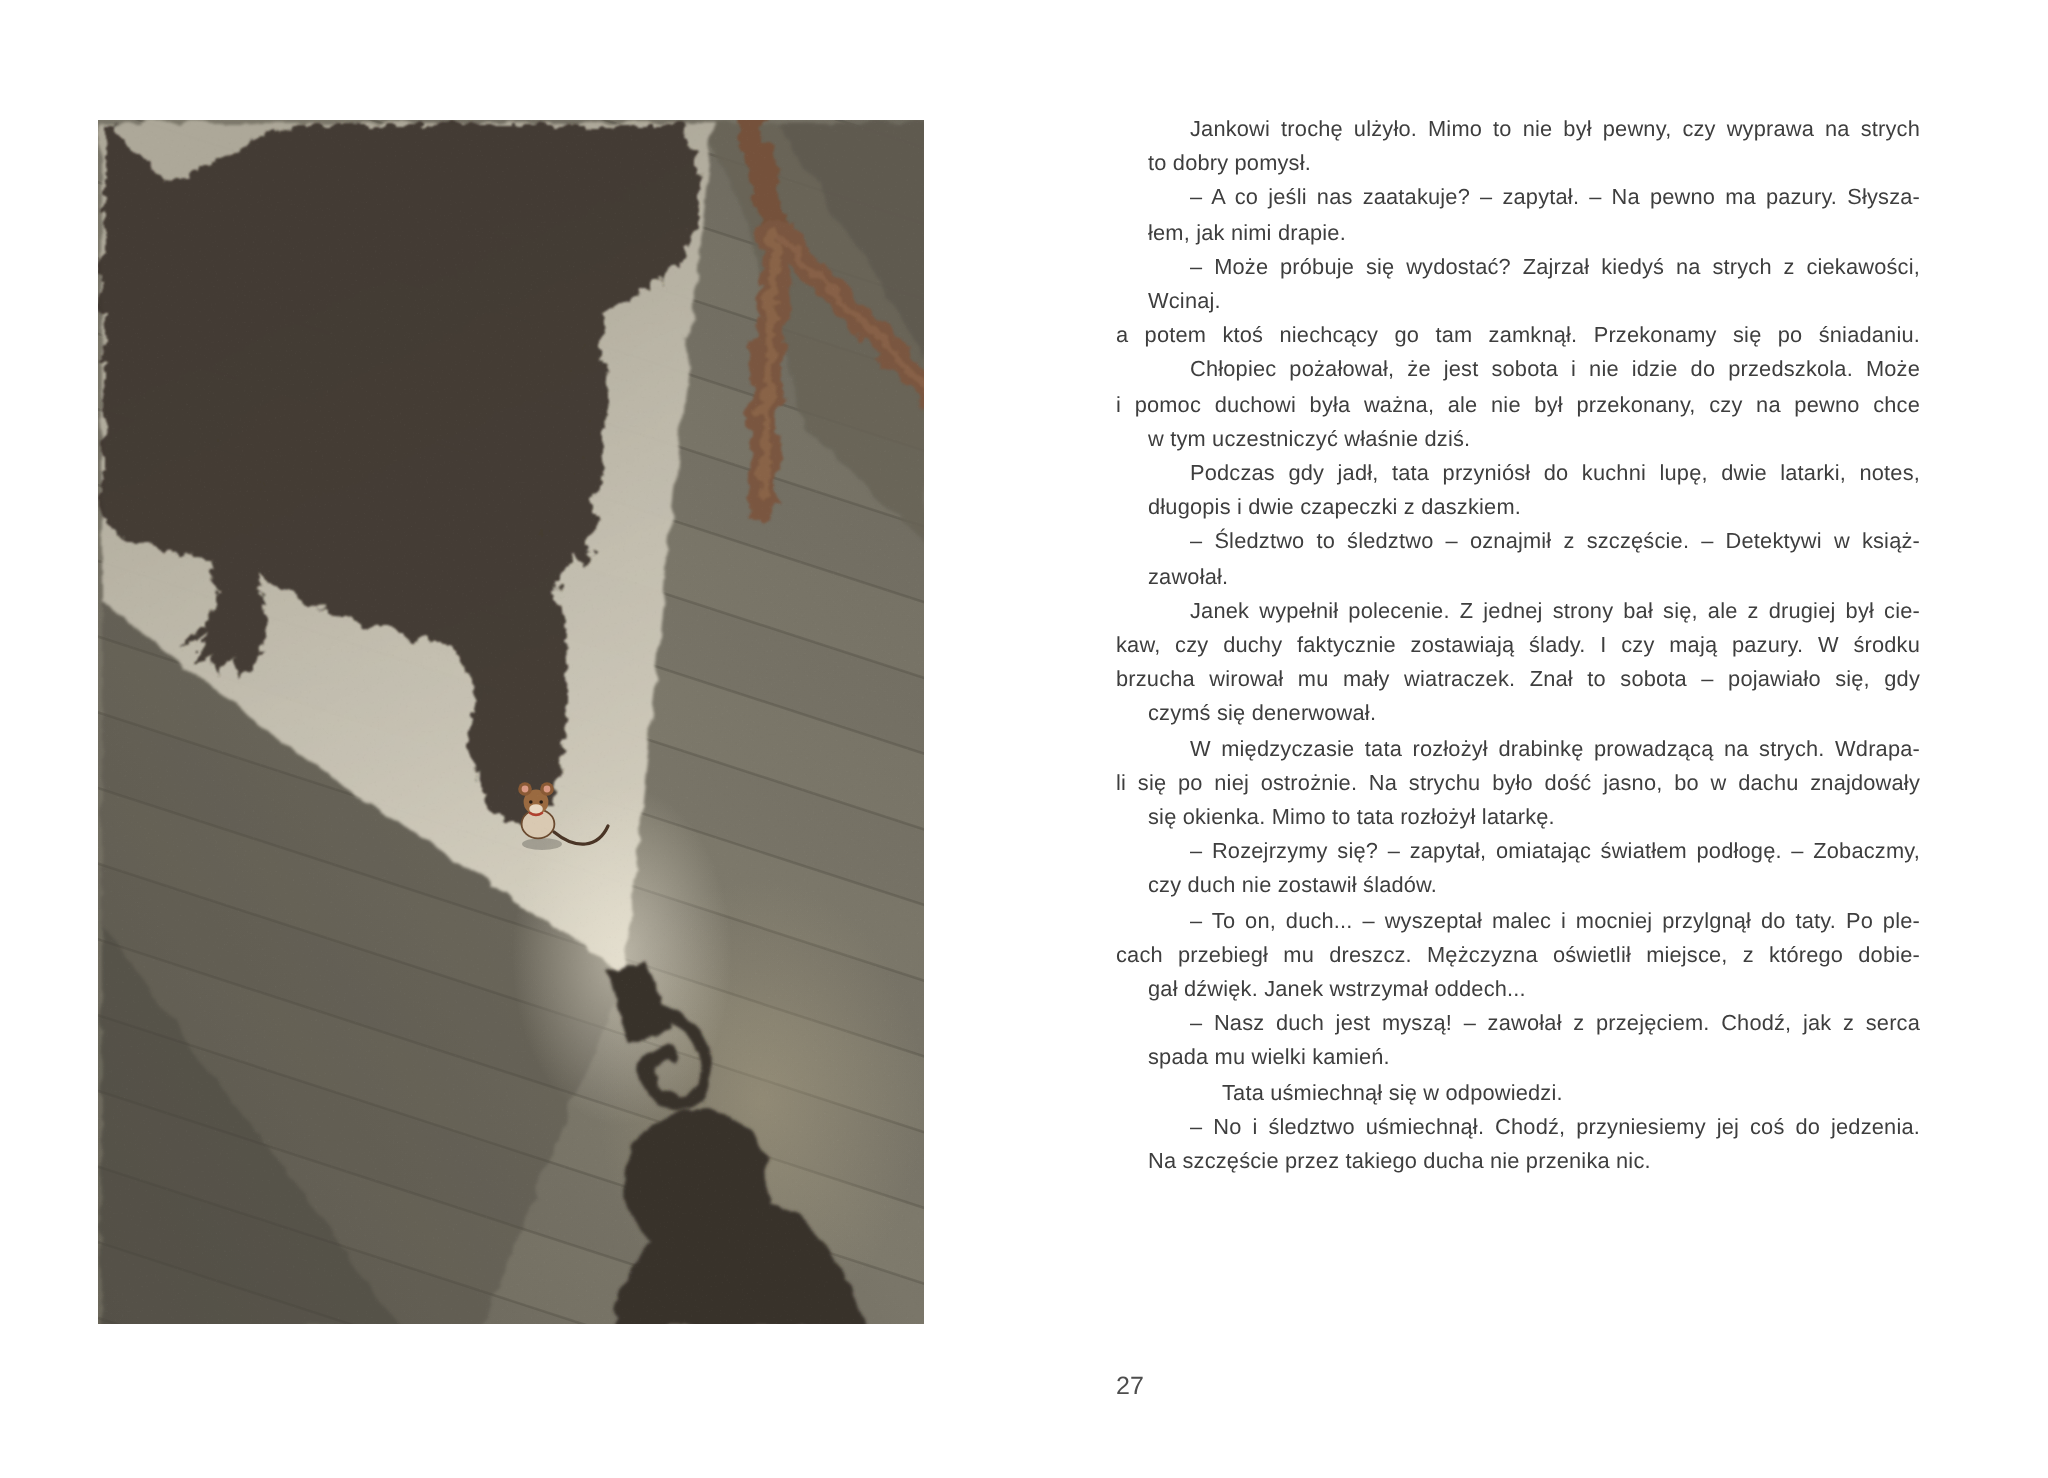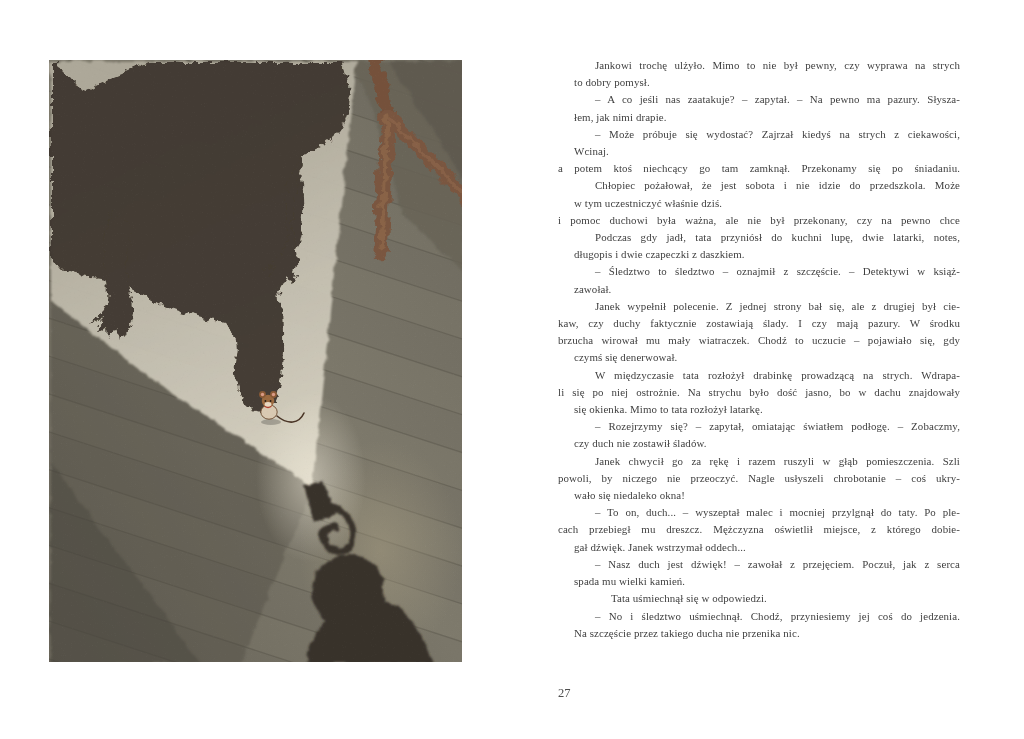--- a/index.html
+++ b/index.html
@@ -3,21 +3,21 @@
 <meta charset="utf-8">
 <style>
   :root{
     --paper:#ffffff;
     --text:#3e3e3e;
   }
   html,body{margin:0;padding:0;background:#e8e8e8;}
   #page{
     position:relative;width:1024px;height:739px;background:var(--paper);
     margin:0 auto;overflow:hidden;
-    font-family:Liberation Serif, serif;
+    font-family:Liberation Sans, sans-serif;
   }
   #illustration{
     position:absolute;left:49px;top:60px;width:413px;height:602px;overflow:hidden;
   }
   #illustration svg{display:block;width:100%;height:100%;}
   #story-column{
     position:absolute;left:558px;top:57px;width:402px;
     color:var(--text);
     font-size:10.9px;line-height:17.2px;
     letter-spacing:0.1px;
@@ -217,58 +217,53 @@
         <div class="line p-first">– A co jeśli nas zaatakuje? – zapytał. – Na pewno ma pazury. Słysza-</div>
         <div class="line end">łem, jak nimi drapie.</div>
       </div>
       <div class="para">
         <div class="line p-first">– Może próbuje się wydostać? Zajrzał kiedyś na strych z ciekawości,</div>
         <div class="line end">Wcinaj.</div>
         <div class="line">a potem ktoś niechcący go tam zamknął. Przekonamy się po śniadaniu.</div>
       </div>
       <div class="para">
         <div class="line p-first">Chłopiec pożałował, że jest sobota i nie idzie do przedszkola. Może</div>
+        <div class="line">i pomoc duchowi była ważna, ale nie był przekonany, czy na pewno chce</div>
         <div class="line end">w tym uczestniczyć właśnie dziś.</div>
-        <div class="line">i pomoc duchowi była ważna, ale nie był przekonany, czy na pewno chce</div>
       </div>
       <div class="para">
         <div class="line p-first">Podczas gdy jadł, tata przyniósł do kuchni lupę, dwie latarki, notes,</div>
         <div class="line end">długopis i dwie czapeczki z daszkiem.</div>
       </div>
       <div class="para">
         <div class="line p-first">– Śledztwo to śledztwo – oznajmił z szczęście. – Detektywi w książ-</div>
         <div class="line end">zawołał.</div>
       </div>
       <div class="para">
         <div class="line p-first">Janek wypełnił polecenie. Z jednej strony bał się, ale z drugiej był cie-</div>
         <div class="line">kaw, czy duchy faktycznie zostawiają ślady. I czy mają pazury. W środku</div>
-        <div class="line">brzucha wirował mu mały wiatraczek. Chodź to uczucie – pojawiało się, gdy</div>
+        <div class="line">brzucha wirował mu mały wiatraczek. Znał to sobota – pojawiało się, gdy</div>
         <div class="line end">czymś się denerwował.</div>
       </div>
       <div class="para">
         <div class="line p-first">W międzyczasie tata rozłożył drabinkę prowadzącą na strych. Wdrapa-</div>
         <div class="line">li się po niej ostrożnie. Na strychu było dość jasno, bo w dachu znajdowały</div>
         <div class="line end">się okienka. Mimo to tata rozłożył latarkę.</div>
       </div>
       <div class="para">
         <div class="line p-first">– Rozejrzymy się? – zapytał, omiatając światłem podłogę. – Zobaczmy,</div>
         <div class="line end">czy duch nie zostawił śladów.</div>
       </div>
       <div class="para">
-        <div class="line p-first">Janek chwycił go za rękę i razem ruszyli w głąb pomieszczenia. Szli</div>
-        <div class="line">powoli, by niczego nie przeoczyć. Nagle usłyszeli chrobotanie – coś ukry-</div>
-        <div class="line end">wało się niedaleko okna!</div>
-      </div>
-      <div class="para">
         <div class="line p-first">– To on, duch... – wyszeptał malec i mocniej przylgnął do taty. Po ple-</div>
         <div class="line">cach przebiegł mu dreszcz. Mężczyzna oświetlił miejsce, z którego dobie-</div>
         <div class="line end">gał dźwięk. Janek wstrzymał oddech...</div>
       </div>
       <div class="para">
-        <div class="line p-first">– Nasz duch jest dźwięk! – zawołał z przejęciem. Poczuł, jak z serca</div>
+        <div class="line p-first">– Nasz duch jest myszą! – zawołał z przejęciem. Chodź, jak z serca</div>
         <div class="line end">spada mu wielki kamień.</div>
       </div>
       <div class="para">
         <div class="line p-first end">Tata uśmiechnął się w odpowiedzi.</div>
       </div>
       <div class="para">
         <div class="line p-first">– No i śledztwo uśmiechnął. Chodź, przyniesiemy jej coś do jedzenia.</div>
         <div class="line end">Na szczęście przez takiego ducha nie przenika nic.</div>
       </div>
     </div>

